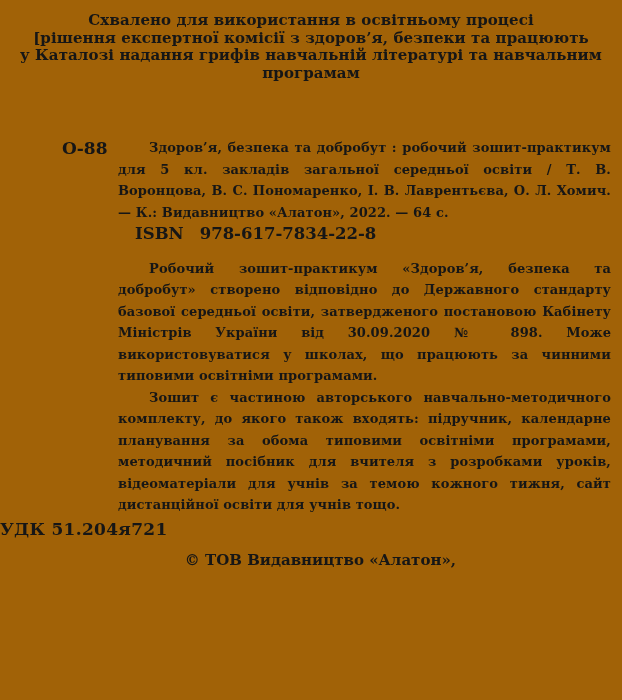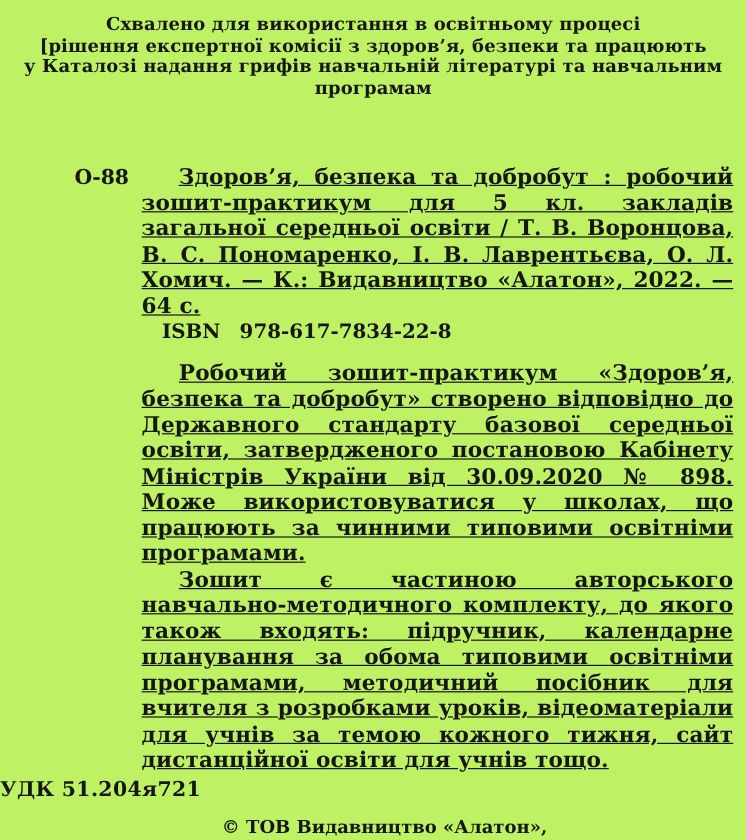--- a/index.html
+++ b/index.html
@@ -5,21 +5,21 @@
   html, body {
     margin: 0;
     padding: 0;
     background: #ffffff;
   }
   .page {
     position: relative;
     width: 622px;
     height: 700px;
     margin: 0;
-    background: #bef264;
+    background: #a16207;
     color: #161616;
     font-family: "DejaVu Serif", serif;
     font-weight: 700;
     overflow: hidden;
     box-sizing: border-box;
   }
   .approval {
     padding-top: 12px;
     text-align: center;
     font-size: 15px;
@@ -33,24 +33,23 @@
   .card-sign {
     position: absolute;
     left: 62px;
     top: 1px;
     font-size: 17px;
   }
   .body-par {
     margin: 0 11px 0 118px;
     text-align: justify;
     text-indent: 31px;
-    font-size: 18px;
+    font-size: 13px;
     line-height: 21.5px;
     letter-spacing: 0.1px;
-    text-decoration: underline;
   }
   .isbn-line {
     margin: 0 0 0 135px;
     font-size: 16.5px;
     line-height: 21.5px;
   }
   .isbn-num {
     margin-left: 16px;
   }
   .annotation {

